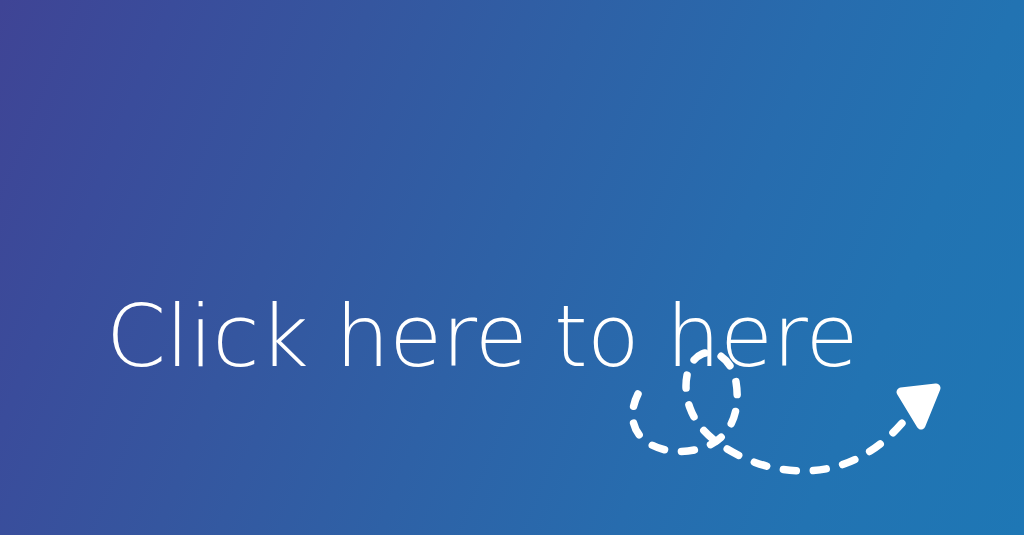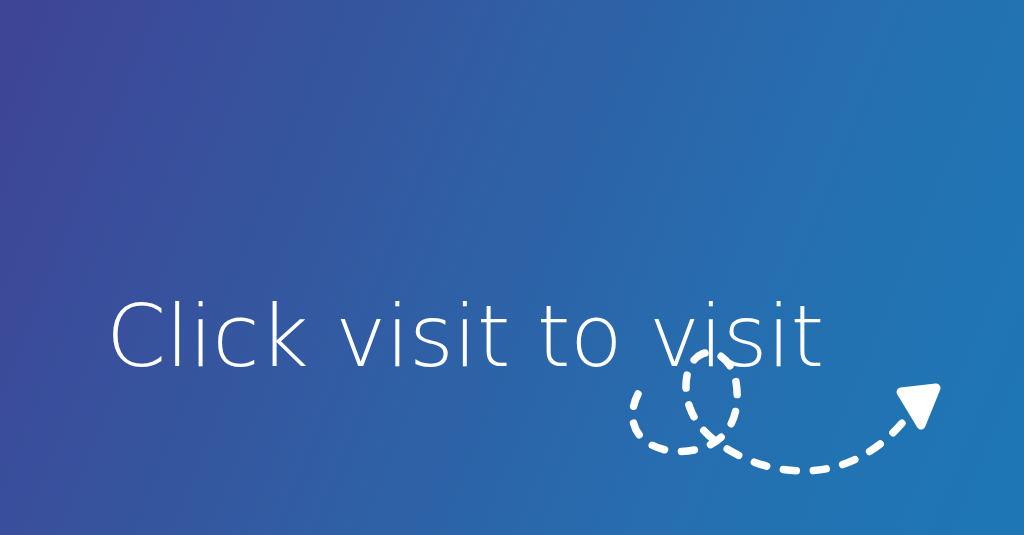--- a/index.html
+++ b/index.html
@@ -70,21 +70,21 @@
     stroke-linejoin: round;
     stroke-linecap: round;
   }
 </style>
 </head>
 <body>
 
 <div class="banner">
 
   <h1 class="headline">
-    <span class="line">Click visit to visit</span>
+    <span class="line">Click here to here</span>
     
     
   </h1>
 
   <div class="arrow-graphic">
     <svg viewBox="0 0 340 170" xmlns="http://www.w3.org/2000/svg" aria-hidden="true">
 
       <path class="dashed-path" d="M 22,64
                C 12,84 16,104 34,114
                C 54,126 84,122 99,112

